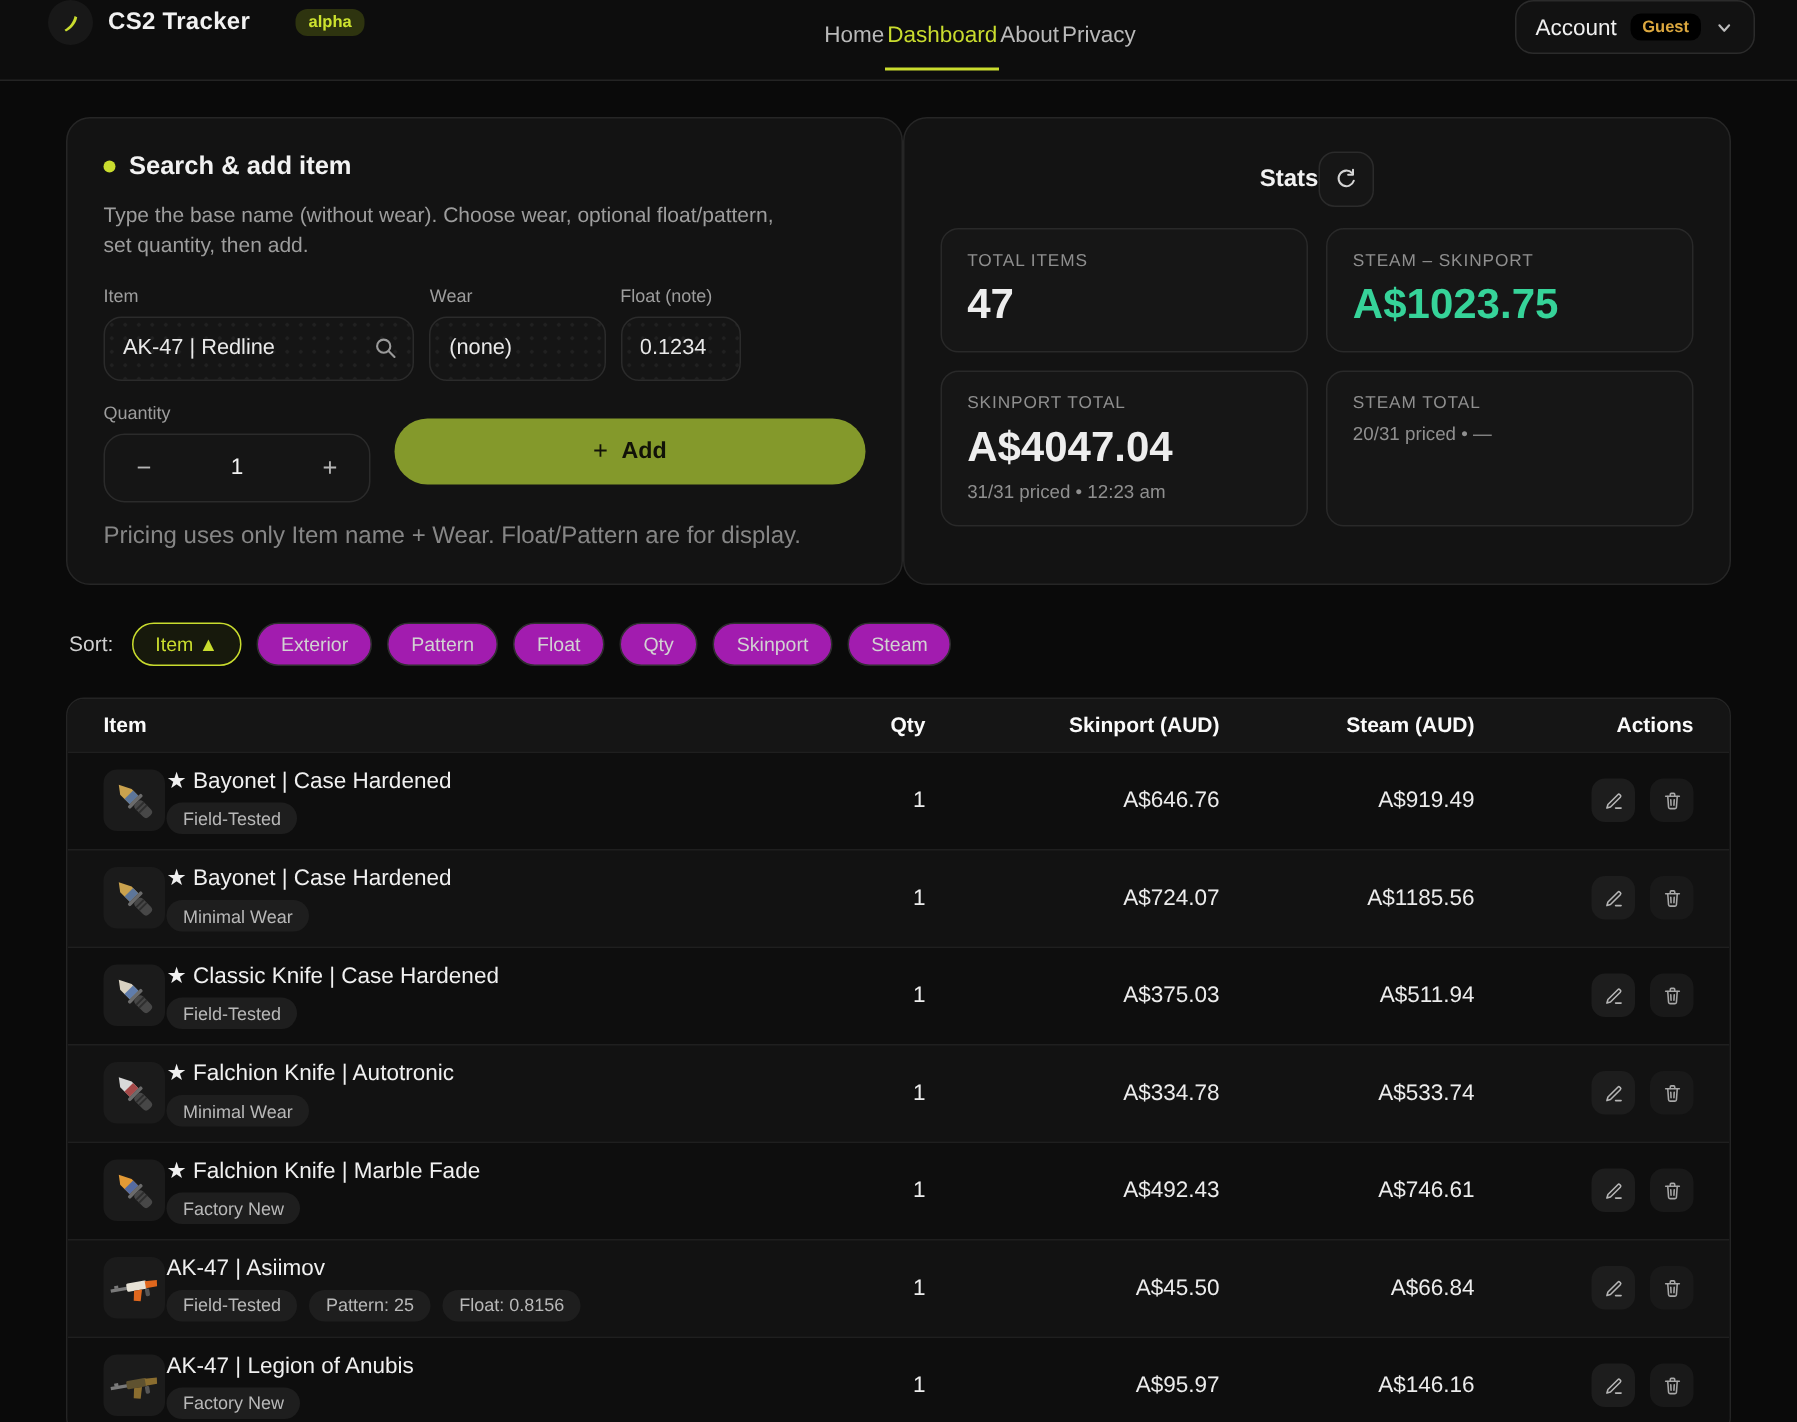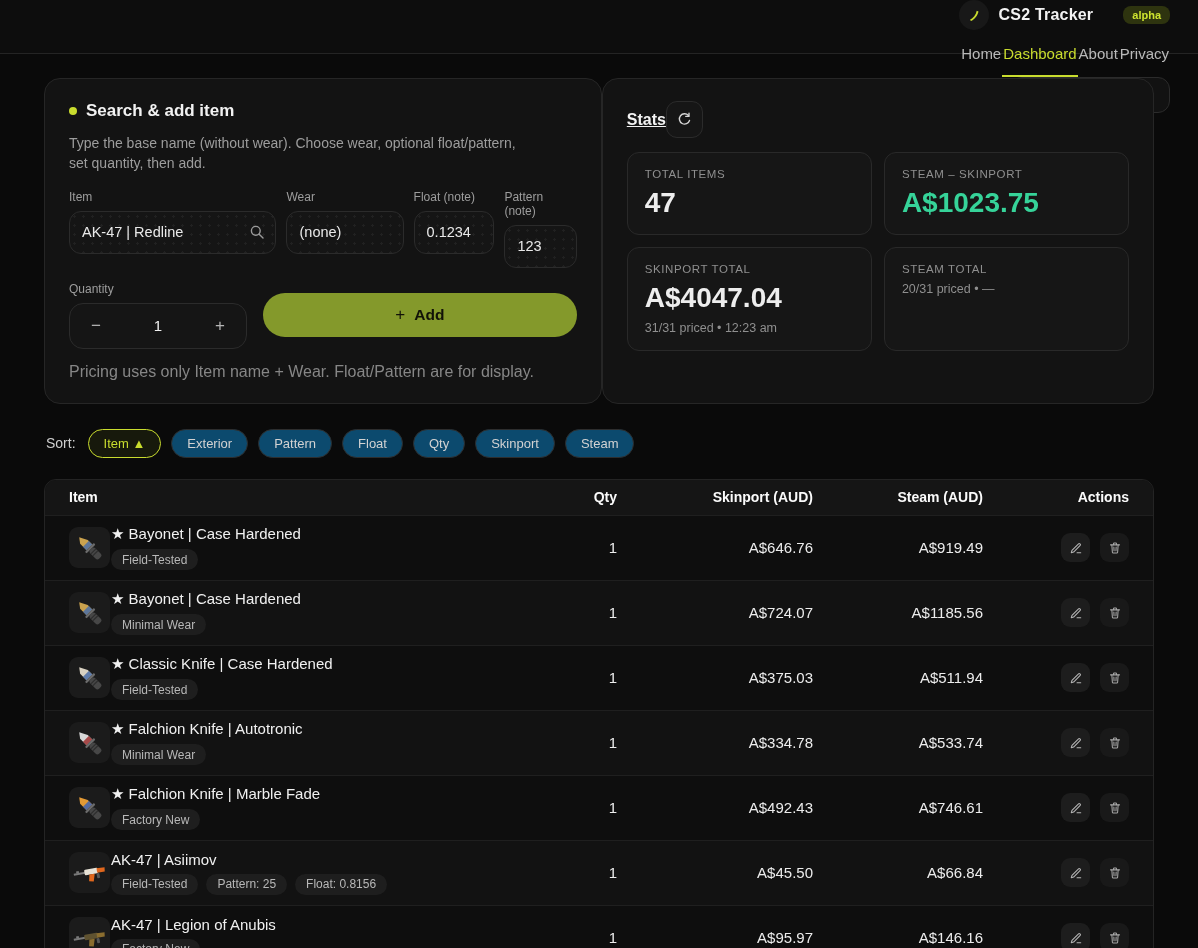--- a/index.html
+++ b/index.html
@@ -10,21 +10,21 @@
     --row-border:#1f1f1f; --amber:#dca83f;
   }
   *{margin:0;padding:0;box-sizing:border-box;}
   body{
     width:1198px;height:948px;overflow:hidden;background:var(--bg);
     color:var(--text);font-family:"Liberation Sans","DejaVu Sans",sans-serif;
   }
   .dots{background-image:radial-gradient(rgba(255,255,255,0.05) 1px,transparent 1.3px);background-size:9px 9px;}
   
   .navbar{height:54px;background:var(--nav-bg);border-bottom:1px solid #242424;
-    display:flex;align-items:flex-end;padding:0 28px 0 32px;flex-direction:column;}
+    display:flex;align-items:flex-start;padding:0 28px 0 32px;}
   .brand{display:flex;align-items:center;gap:10px;}
   .logo{width:30px;height:30px;border-radius:50%;background:#181818;display:flex;align-items:center;justify-content:center;}
   .brand-name{font-weight:bold;font-size:16px;letter-spacing:.2px;}
   .alpha-badge{background:#2e340f;color:#cde32f;font-size:11px;font-weight:bold;
     padding:3px 9px;border-radius:8px;margin-left:20px;}
   .nav-links{display:flex;margin-left:305px;align-items:center;}
   .nav-link{color:#b9b9b9;font-size:15px;text-decoration:none;cursor:pointer;padding:15px 1px 13px;border-bottom:2px solid transparent;}
   .nav-link.active{color:var(--accent);border-bottom-color:var(--accent);}
   .account-btn{margin-left:auto;display:flex;align-items:center;gap:9px;background:#121212;
     border:1px solid #2b2b2b;border-radius:12px;padding:8px 13px;cursor:pointer;}
@@ -50,34 +50,34 @@
   .qty-block{width:178px;}
   .stepper{height:46px;border:1px solid var(--input-border);border-radius:14px;display:flex;align-items:center;
     background:var(--input-bg);}
   .step-btn{width:52px;height:100%;background:none;border:none;color:#b5b5b5;font-size:17px;cursor:pointer;font-family:inherit;}
   .step-value{flex:1;text-align:center;font-size:15px;color:#f0f0f0;}
   .add-btn{flex:1;height:44px;margin-bottom:1px;background:var(--olive);border:none;border-radius:24px;
     color:#121208;font-size:15.5px;font-weight:bold;cursor:pointer;display:flex;align-items:center;justify-content:center;gap:9px;font-family:inherit;}
   .add-plus{font-weight:normal;font-size:17px;}
   .footnote{color:var(--muted2);font-size:16px;}
   
-  .stats-head{display:flex;align-items:center;justify-content:flex-start;margin-bottom:14px;text-decoration:underline;}
+  .stats-head{display:flex;align-items:center;justify-content:center;margin-bottom:14px;}
   .stats-title{font-size:16px;font-weight:bold;}
   .refresh-btn{width:37px;height:37px;background:#161616;border:1px solid #2b2b2b;border-radius:11px;
     display:flex;align-items:center;justify-content:center;cursor:pointer;}
   .stat-grid{display:grid;grid-template-columns:1fr 1fr;gap:12px;}
   .stat-box{background:var(--box);border:1px solid var(--box-border);border-radius:12px;padding:15px 17px;min-height:80px;}
   .stat-label{font-size:11.5px;color:#8f8f8f;letter-spacing:.6px;margin-bottom:7px;}
   .stat-value{font-size:28px;font-weight:bold;color:#ededed;}
   .stat-box.green .stat-value{color:var(--emerald);}
   .stat-sub{font-size:12.5px;color:#8f8f8f;margin-top:7px;}
   
   .sort-row{display:flex;align-items:center;gap:10px;margin:25px 0 0 2px;}
   .sort-label{font-size:14px;color:#cfcfcf;margin-right:2px;}
-  .chip{background:#0c4a6e;border:1px solid #2e2e2e;border-radius:999px;color:#d2d2d2;
+  .chip{background:#a21caf;border:1px solid #2e2e2e;border-radius:999px;color:#d2d2d2;
     font-size:13px;padding:6px 15px;cursor:pointer;font-family:inherit;}
   .chip.active{border-color:var(--accent);color:var(--accent);background:rgba(201,220,46,0.07);}
   
   .table-card{margin-top:21px;background:#101010;border:1px solid #242424;border-radius:12px;overflow:hidden;}
   .t-head,.t-row{display:grid;grid-template-columns:minmax(0,1fr) 64px 196px 170px 146px;align-items:center;padding:0 24px;}
   .t-head{height:35px;background:#151515;font-weight:bold;font-size:14px;}
   .th{color:#fafafa;}
   .th.num,.td.num{text-align:right;}
   .th.actions,.td.actions{display:flex;justify-content:flex-end;gap:10px;}
   .t-row{height:65px;border-top:1px solid var(--row-border);}
@@ -154,24 +154,20 @@
           </div>
         </div>
         <div>
           <label class="field-label">Wear</label>
           <input class="text-input" value="(none)" style="">
         </div>
         <div>
           <label class="field-label">Float (note)</label>
           <input class="text-input" value="0.1234" style="">
         </div>
-        <div>
-          <label class="field-label">Pattern (note)</label>
-          <input class="text-input" value="123" style="">
-        </div>
       </div>
 
       <div class="qty-row">
         <div class="qty-block">
           <label class="field-label">Quantity</label>
           <div class="stepper dots">
             <button class="step-btn">−</button>
             <span class="step-value">1</span>
             <button class="step-btn">+</button>
           </div>

